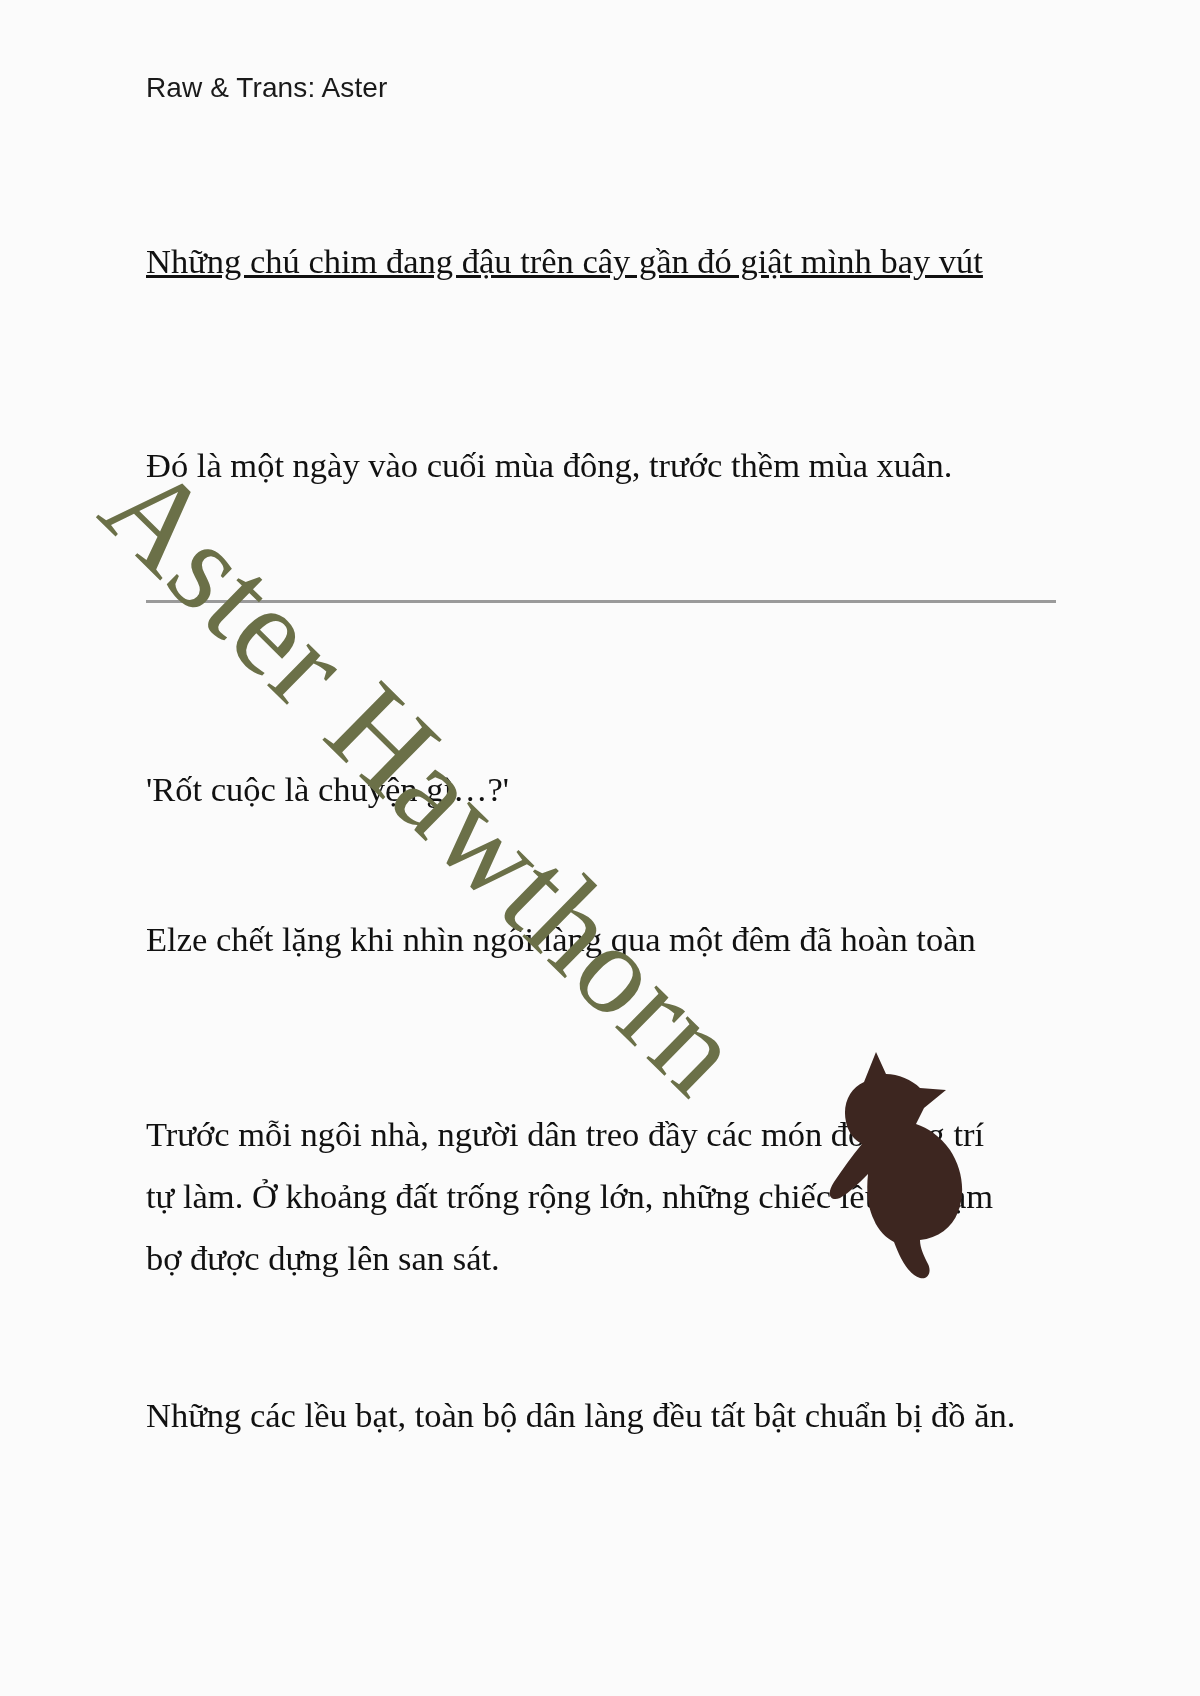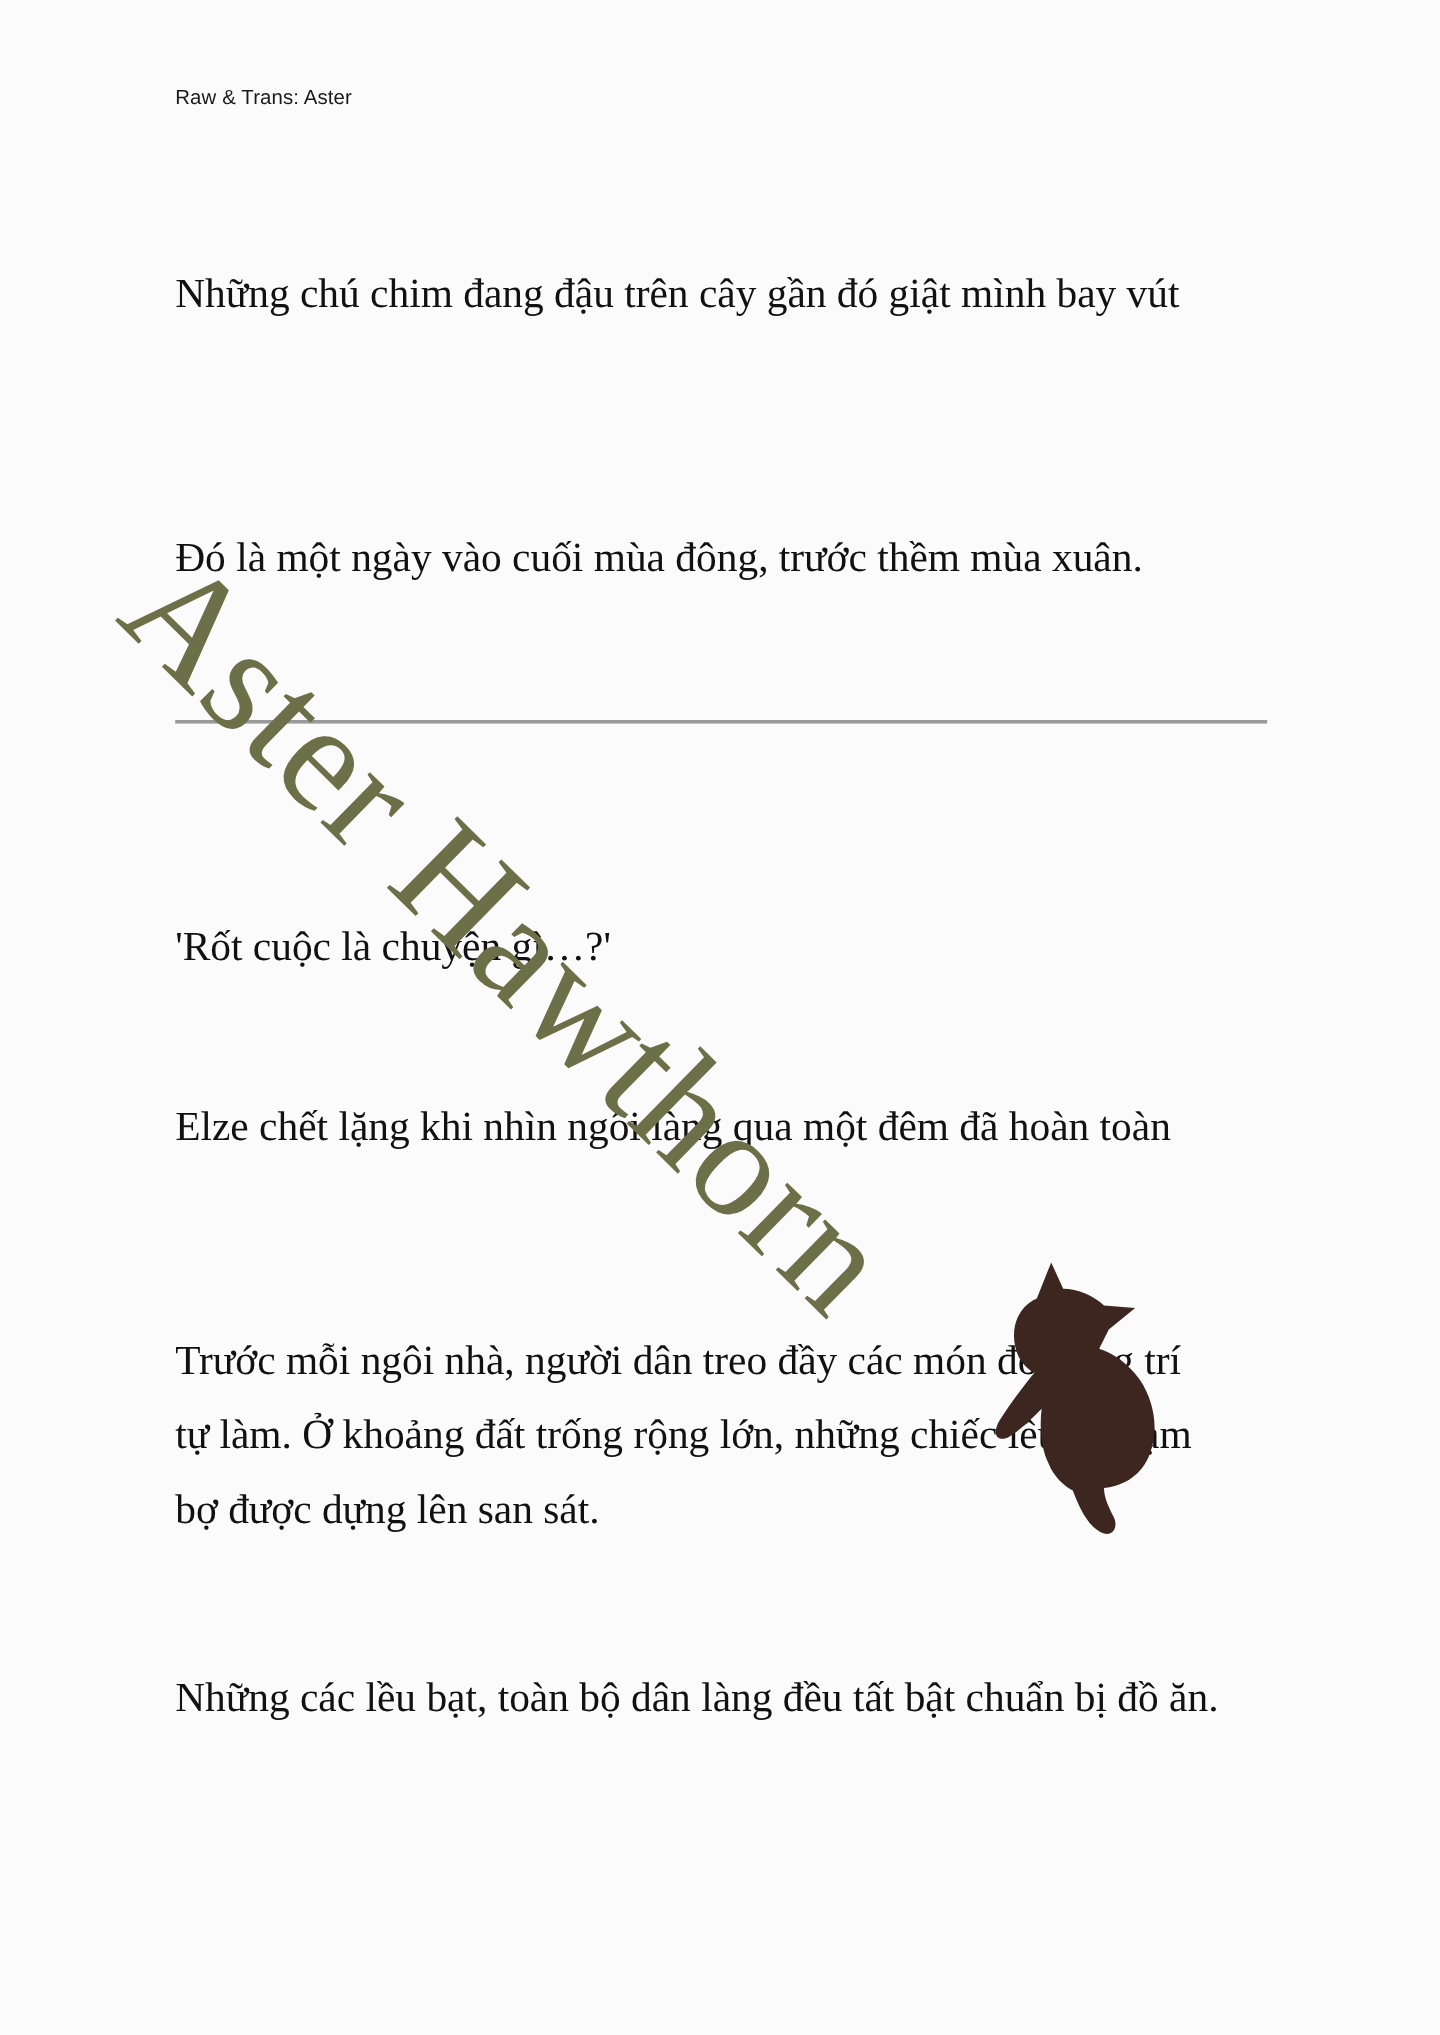--- a/index.html
+++ b/index.html
@@ -13,21 +13,21 @@
       position: relative;
       overflow: hidden;
       font-family: "Liberation Serif", "DejaVu Serif", serif;
       color: #111111;
     }
     .header-credit {
       position: absolute;
       left: 146px;
       top: 72px;
       font-family: "Liberation Sans", "DejaVu Sans", sans-serif;
-      font-size: 17px;
+      font-size: 28px;
       color: #1a1a1a;
       letter-spacing: 0.1px;
     }
     .para {
       position: absolute;
       left: 146px;
       width: 920px;
       font-size: 34.5px;
       line-height: 62px;
       margin: 0;
@@ -66,21 +66,21 @@
       height: 228px;
     }
   </style>
 </head>
 <body>
 
 <div>
 
   <div class="header-credit">Raw &amp; Trans: Aster</div>
 
-  <p class="para" style="top:214px;">
+  <p class="para" style="top:230px;text-decoration:underline;">
     <span class="line">Những chú chim đang đậu trên cây gần đó giật mình bay vút</span>
   </p>
 
   <p class="para" style="top:434px;">
     <span class="line">Đó là một ngày vào cuối mùa đông, trước thềm mùa xuân.</span>
   </p>
 
   <div class="divider"></div>
 
   <p class="para" style="top:758px;">

